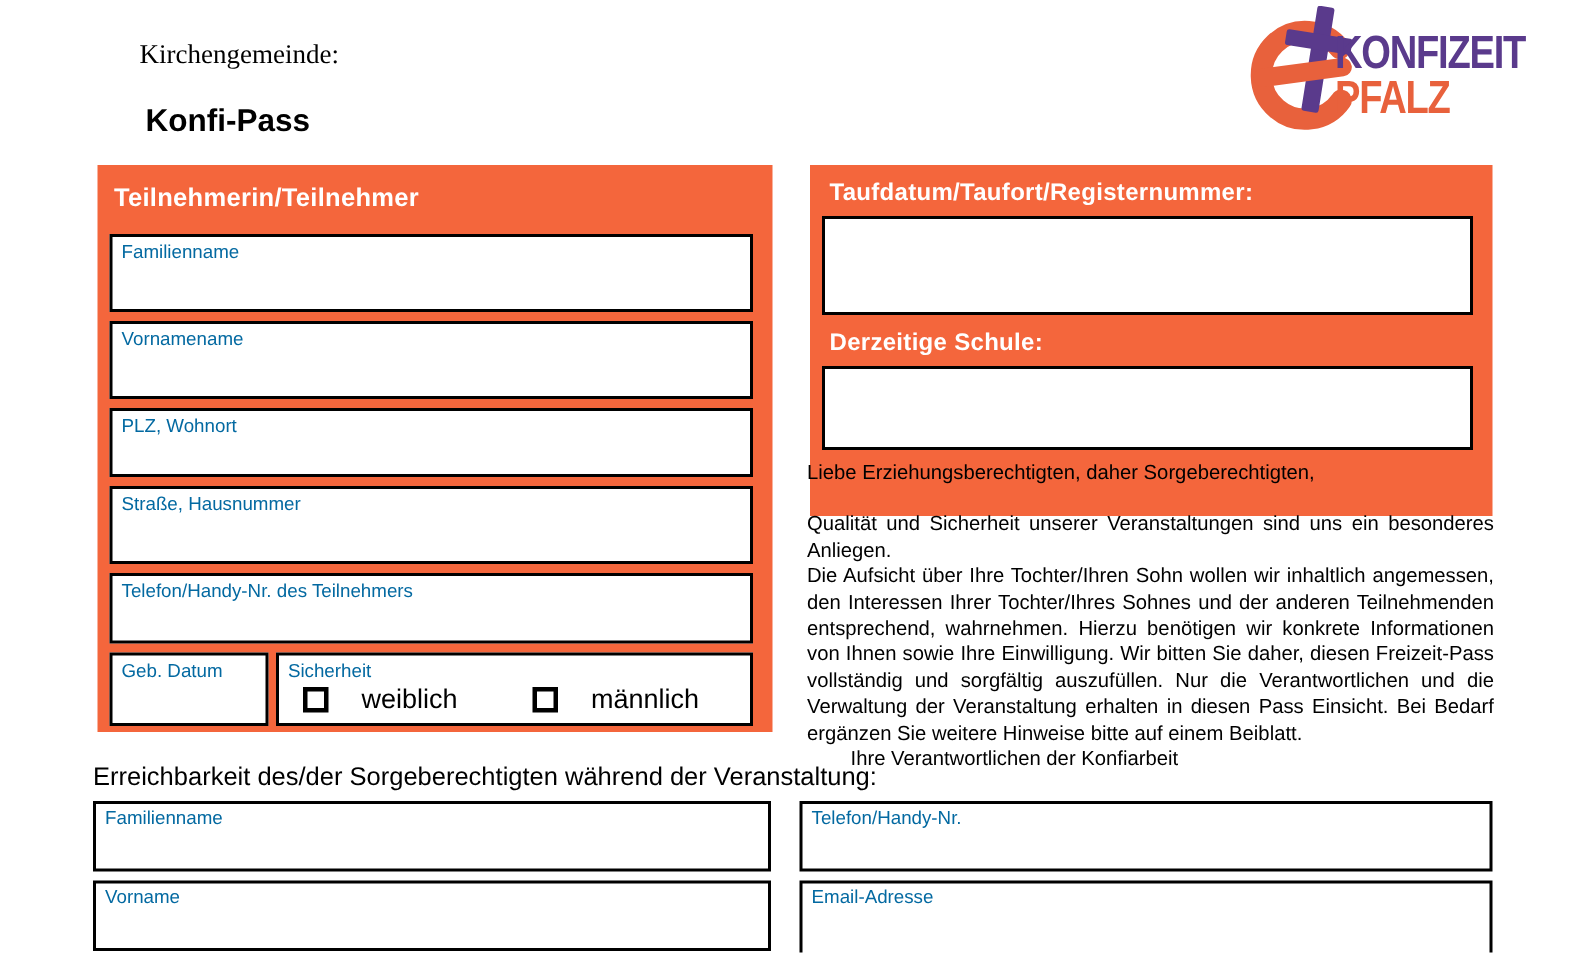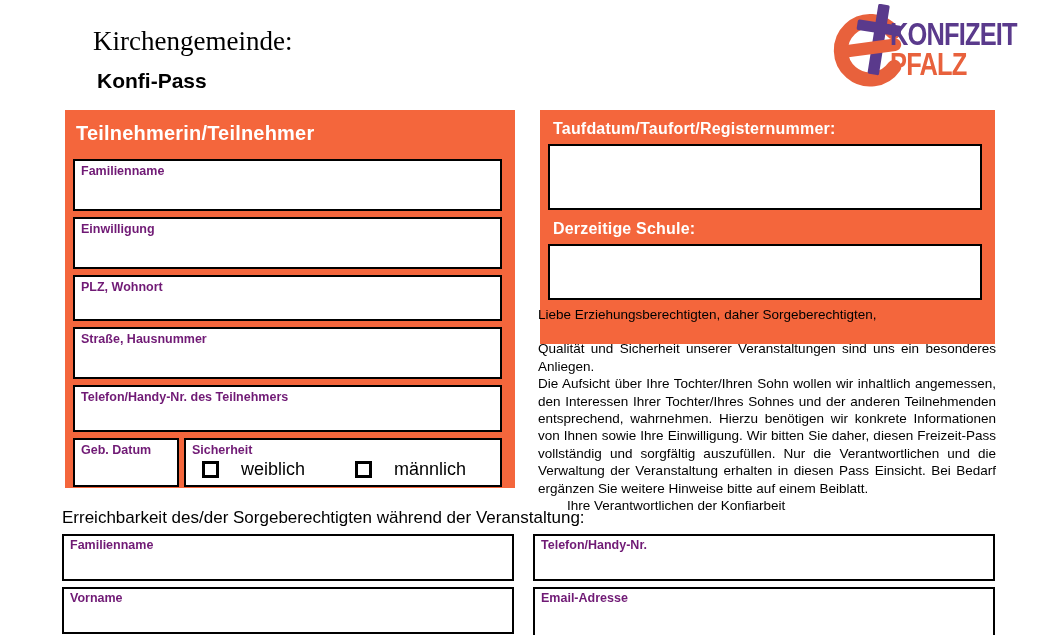--- a/index.html
+++ b/index.html
@@ -10,21 +10,21 @@
     height: 635px;
     overflow: hidden;
     font-family: "Liberation Sans", sans-serif;
     color: #000;
   }
 
   
   .kirchengemeinde {
     position: absolute; left: 93px; top: 26px;
     font-family: "Liberation Serif", serif;
-    font-size: 27px; font-weight: 400; color: #000;
+    font-size: 18px; font-weight: 400; color: #000;
   }
   .konfi-pass {
     position: absolute; left: 97px; top: 69px;
     font-size: 21px; font-weight: 700;
   }
 
   
   .logo { position: absolute; left: 826px; top: 2px; width: 224px; height: 95px; }
   .logo-mark { position: absolute; left: 0; top: 2px; width: 92px; height: 93px; }
   .logo-text { position: absolute; left: 64px; top: 18px; line-height: 30px; }
@@ -38,30 +38,30 @@
     transform: scaleX(0.82); transform-origin: left center;
     white-space: nowrap;
   }
 
   
   .panel { position: absolute; background: #F4663C; }
   .panel-left { left: 65px; top: 110px; width: 450px; height: 378px; padding: 10px 13px 0 8px; }
   .panel-right { left: 540px; top: 110px; width: 455px; height: 234px; padding: 7px 13px 0 8px; }
 
   .panel-title {
-    color: #fff; font-weight: 700; font-size: 20px;
+    color: #fff; font-weight: 700; font-size: 17px;
     margin: 2px 0 14px 3px; letter-spacing: 0.2px;
   }
   .panel-right .panel-title { font-size: 16px; margin: 3px 0 6px 5px; }
 
   .field-box {
     background: #fff; border: 2px solid #000;
     padding: 3px 6px; margin-bottom: 6px;
   }
-  .field-label { font-size: 12.5px; color: #701a75; font-weight: bold; }
+  .field-label { font-size: 12.5px; color: #0369a1; }
 
   .fb-1, .fb-2, .fb-3 { height: 52px; }
   .fb-4 { height: 46px; }
   .fb-5 { height: 47px; }
 
   .bottom-row { display: flex; gap: 5px; }
   .gebdatum-box { width: 179px; height: 49px; }
   .geschlecht-box { flex: 1; height: 49px; }
 
   .checkbox-row {
@@ -125,21 +125,21 @@
   </div>
 </div>
 
 <div class="panel panel-left">
   <div class="panel-title">Teilnehmerin/Teilnehmer</div>
 
   <div class="field-box fb-1">
     <div class="field-label">Familienname</div>
   </div>
   <div class="field-box fb-2">
-    <div class="field-label">Einwilligung</div>
+    <div class="field-label">Vornamename</div>
   </div>
   <div class="field-box fb-4">
     <div class="field-label">PLZ, Wohnort</div>
   </div>
   <div class="field-box fb-3">
     <div class="field-label">Straße, Hausnummer</div>
   </div>
   <div class="field-box fb-5">
     <div class="field-label">Telefon/Handy-Nr. des Teilnehmers</div>
   </div>

